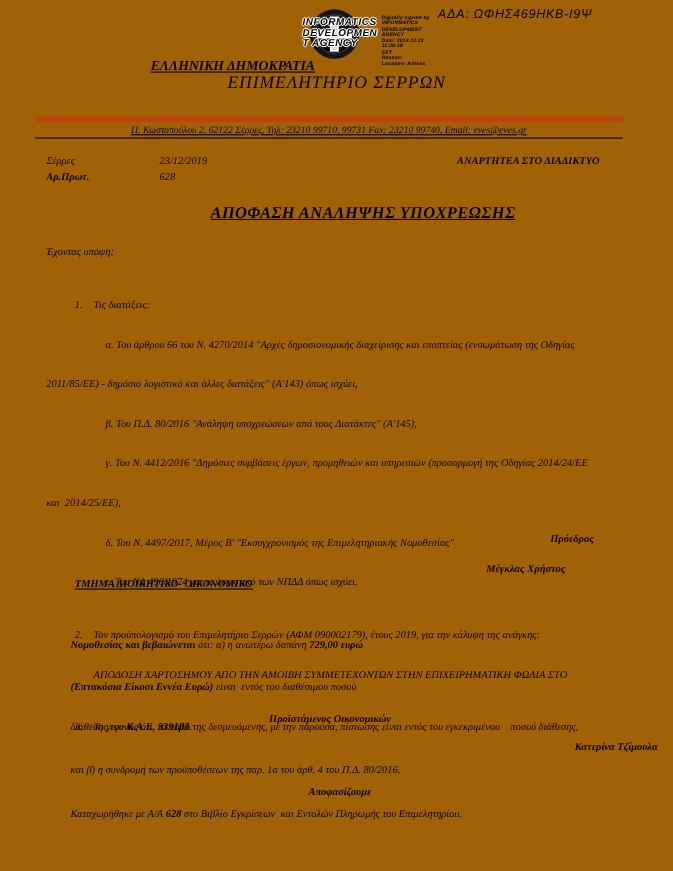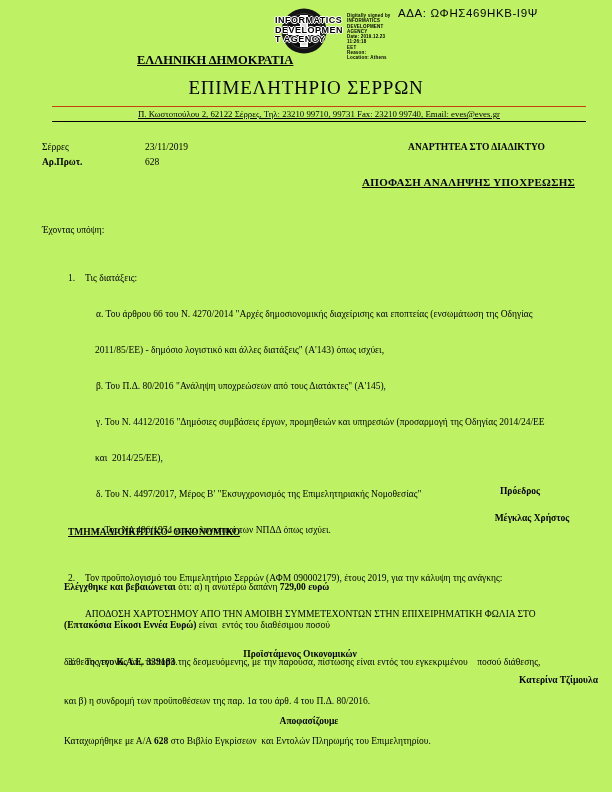--- a/index.html
+++ b/index.html
@@ -1,20 +1,21 @@
 <!DOCTYPE html>
 <html><head>
 <meta charset="utf-8">
 <style>
   html,body { margin:0; padding:0; background:#888; }
   .page {
     position:relative; width:612px; height:792px; margin:0 auto;
-    background:#bef264; color:#000;
+    background:#a16207; color:#000;
     font-family:"Liberation Serif", serif; font-size:9.5px; line-height:12px;
     overflow:hidden;
+    font-style:italic;
   }
   
   .emblem { position:absolute; left:280px; top:7px; }
   .stamp-agency {
     position:absolute; left:275px; top:16px; width:80px;
     font-family:"Liberation Sans", sans-serif; font-weight:bold;
     font-size:9px; line-height:9.5px; letter-spacing:0.5px;
     text-shadow:-1px 0 #fff, 1px 0 #fff, 0 -1px #fff, 0 1px #fff, 0 0 2px #fff;
   }
   .stamp-sig {
@@ -23,45 +24,45 @@
     font-size:4.5px; line-height:5.3px; letter-spacing:0.2px;
   }
   .ada {
     position:absolute; left:398px; top:7px;
     font-family:"Liberation Sans", sans-serif; font-size:11.5px; letter-spacing:0.6px;
   }
   
   .republic { position:absolute; top:54px; left:137px; width:300px; 
               font-weight:bold; font-size:12.5px; text-decoration:underline; }
   .chamber  { position:absolute; top:70px; left:0; width:612px; text-align:center;
-              font-size:19px; letter-spacing:0.8px;margin-top:12px; }
-  .addressbar { position:absolute; top:106px; left:52px; width:534px;
-              border-top:1px solid #c2410c; border-bottom:1px solid #000;
+              font-size:16px; letter-spacing:0.8px; }
+  .addressbar { position:absolute; top:106px; left:32px; width:534px;
+              border-top:5px solid #c2410c; border-bottom:1px solid #000;
               text-align:center; font-size:8.8px; line-height:12px; padding:1px 0; }
   .addressbar span { text-decoration:underline; }
   
   .m-city  { position:absolute; left:42px;  top:141px; }
   .m-date  { position:absolute; left:145px; top:141px; }
   .m-publish { position:absolute; right:67px; top:141px; font-weight:bold;margin-left:48px; }
   .m-prot-label { position:absolute; left:42px; top:156px; font-weight:bold; }
   .m-prot-val   { position:absolute; left:145px; top:156px; }
-  .title { position:absolute; top:176px; left:85px; width:490px; text-align:right;
-           font-weight:bold; font-size:11px; text-decoration:underline; letter-spacing:0.3px; }
+  .title { position:absolute; top:188px; left:85px; width:490px; text-align:center;
+           font-weight:bold; font-size:15px; text-decoration:underline; letter-spacing:0.3px; }
   
   .body { position:absolute; top:200px; left:42px; width:534px; white-space:pre-wrap; }
   .row { display:flex; }
   .num { flex:none; width:17px; margin-left:26px; }
   .s1 { margin-left:43px; padding-left:21px; text-indent:-10px; }
-  .s2 { margin-left:53px; }
+  .s2 { }
   .caps { margin-left:43px; }
   .decide { text-align:center; font-weight:bold; margin:11px 0 10px 0; }
   .b { font-weight:bold; }
   
   .president-title { position:absolute; top:485px; left:460px; width:120px; text-align:center; font-weight:bold; }
-  .president-name  { position:absolute; top:512px; left:462px; width:140px; text-align:center; font-weight:bold; }
+  .president-name  { position:absolute; top:512px; left:442px; width:140px; text-align:left; font-weight:bold; }
   .department { position:absolute; top:526px; left:68px; font-weight:bold; text-decoration:underline; }
   .audit { position:absolute; top:556px; left:64px; width:470px; line-height:12.5px; white-space:pre-wrap; }
   .audit .g1 { margin-top:1px; }
   .audit .g2 { margin-top:2.5px; }
   .cfo-title { position:absolute; top:648px; left:0; width:600px; text-align:center; font-weight:bold; }
   .cfo-name  { position:absolute; top:674px; left:0; width:598px; text-align:right; font-weight:bold; }
 </style>
 </head>
 <body>
 
@@ -90,21 +91,21 @@
   </div>
   <div class="ada">ΑΔΑ: ΩΦΗΣ469ΗΚΒ-Ι9Ψ</div>
 
   <div class="republic">ΕΛΛΗΝΙΚΗ ΔΗΜΟΚΡΑΤΙΑ</div>
   <div class="chamber">ΕΠΙΜΕΛΗΤΗΡΙΟ ΣΕΡΡΩΝ</div>
   <div class="addressbar">
     <span>Π. Κωστοπούλου 2, 62122 Σέρρες, Τηλ: 23210 99710, 99731 Fax: 23210 99740, Email: eves@eves.gr</span>
   </div>
 
   <div class="m-city">Σέρρες</div>
-  <div class="m-date">23/11/2019</div>
+  <div class="m-date">23/12/2019</div>
   <div class="m-publish">ΑΝΑΡΤΗΤΕΑ ΣΤΟ ΔΙΑΔΙΚΤΥΟ</div>
   <div class="m-prot-label">Αρ.Πρωτ.</div>
   <div class="m-prot-val">628</div>
 
   <div class="title">ΑΠΟΦΑΣΗ ΑΝΑΛΗΨΗΣ ΥΠΟΧΡΕΩΣΗΣ</div>
 
   <div class="body">
     <div>Έχοντας υπόψη:</div>
 
     <div class="row">
@@ -135,21 +136,21 @@
     
 
     
   </div>
 
   <div class="president-title">Πρόεδρος</div>
   <div class="president-name">Μέγκλας Χρήστος</div>
   <div class="department">ΤΜΗΜΑ ΔΙΟΙΚΗΤΙΚΟ- ΟΙΚΟΝΟΜΙΚΟ</div>
 
   <div class="audit">
-    <div><span class="b">Ελέγχθηκε και βεβαιώνεται</span><span> ότι: α) η ανωτέρω δαπάνη </span><span class="b">729,00 ευρώ</span></div>
+    <div><span class="b">Νομοθεσίας και βεβαιώνεται</span><span> ότι: α) η ανωτέρω δαπάνη </span><span class="b">729,00 ευρώ</span></div>
     <div><span class="b">(Επτακόσια Είκοσι Εννέα Ευρώ)</span><span> είναι  εντός του διαθέσιμου ποσού</span></div>
     <div><span>διάθεσης του </span><span class="b">Κ.Α.Ε. 3391β3</span><span>.</span></div>
     <div class="g1">και β) η συνδρομή των προϋποθέσεων της παρ. 1α του άρθ. 4 του Π.Δ. 80/2016.</div>
     <div class="g2"><span>Καταχωρήθηκε με Α/Α </span><span class="b">628</span><span> στο Βιβλίο Εγκρίσεων  και Εντολών Πληρωμής του Επιμελητηρίου.</span></div>
   </div>
 
   <div class="cfo-title">Προϊστάμενος Οικονομικών</div>
   <div class="cfo-name">Κατερίνα Τζίμουλα</div>
 
 </div>

